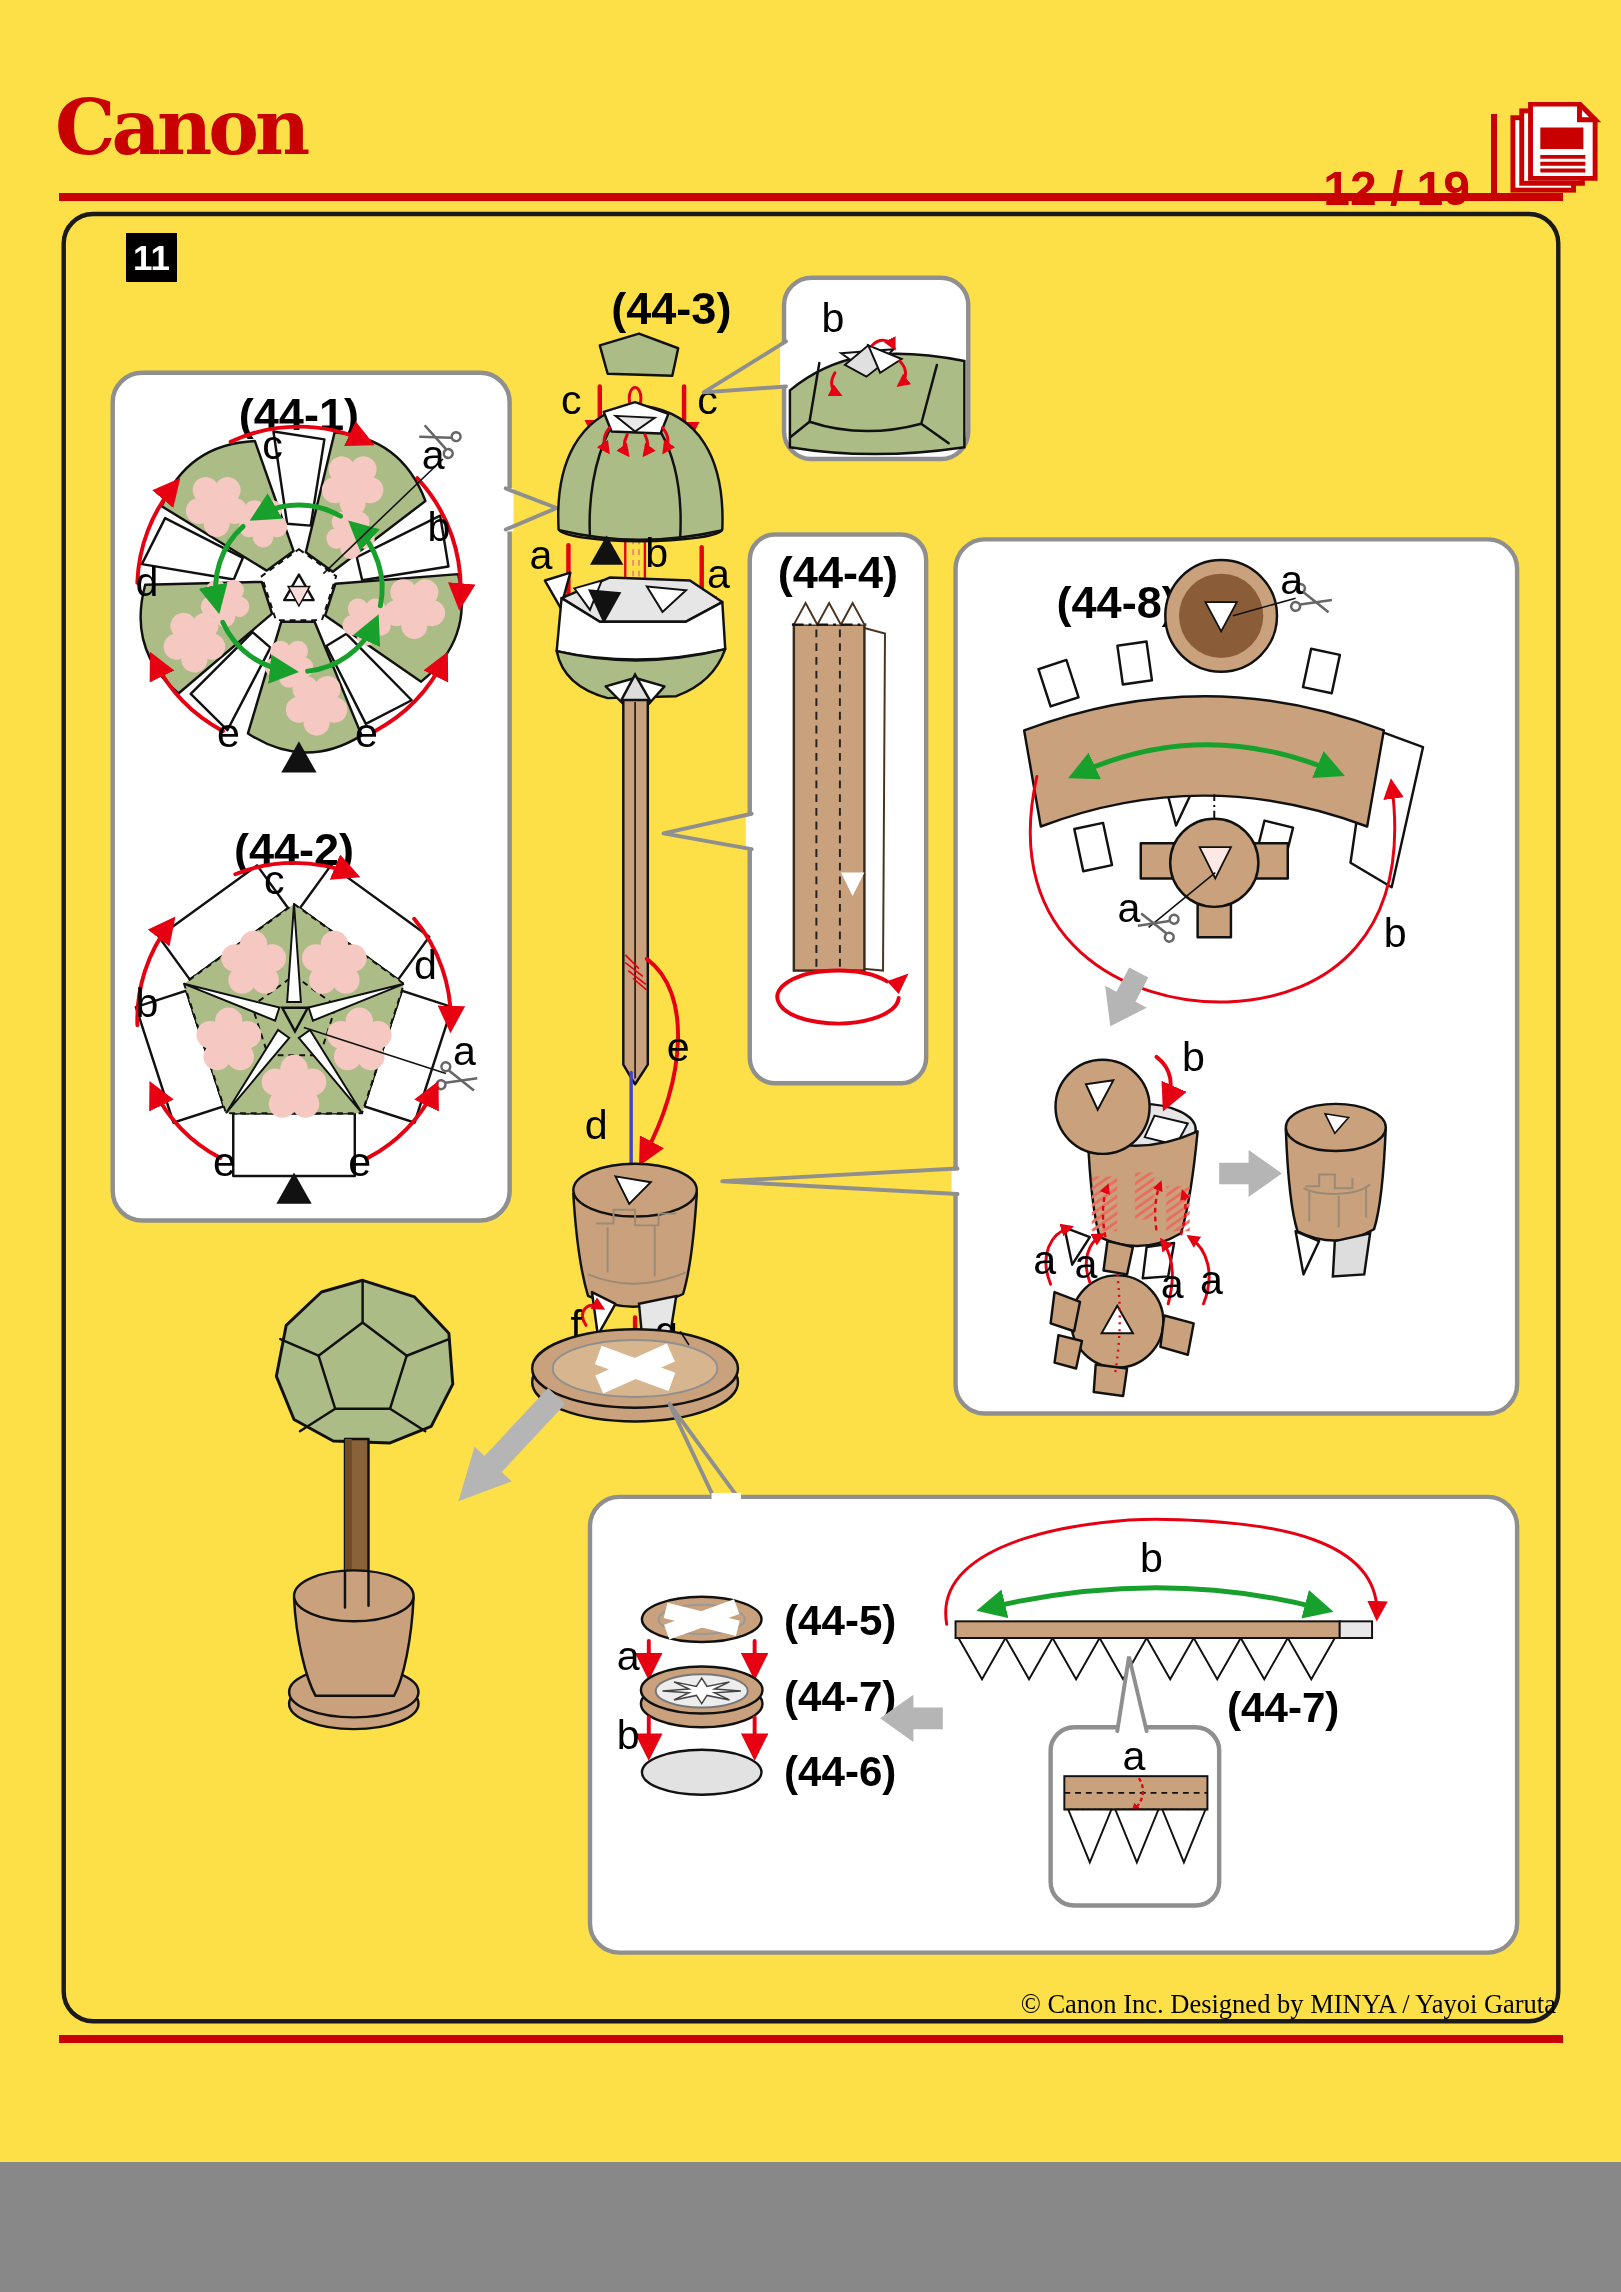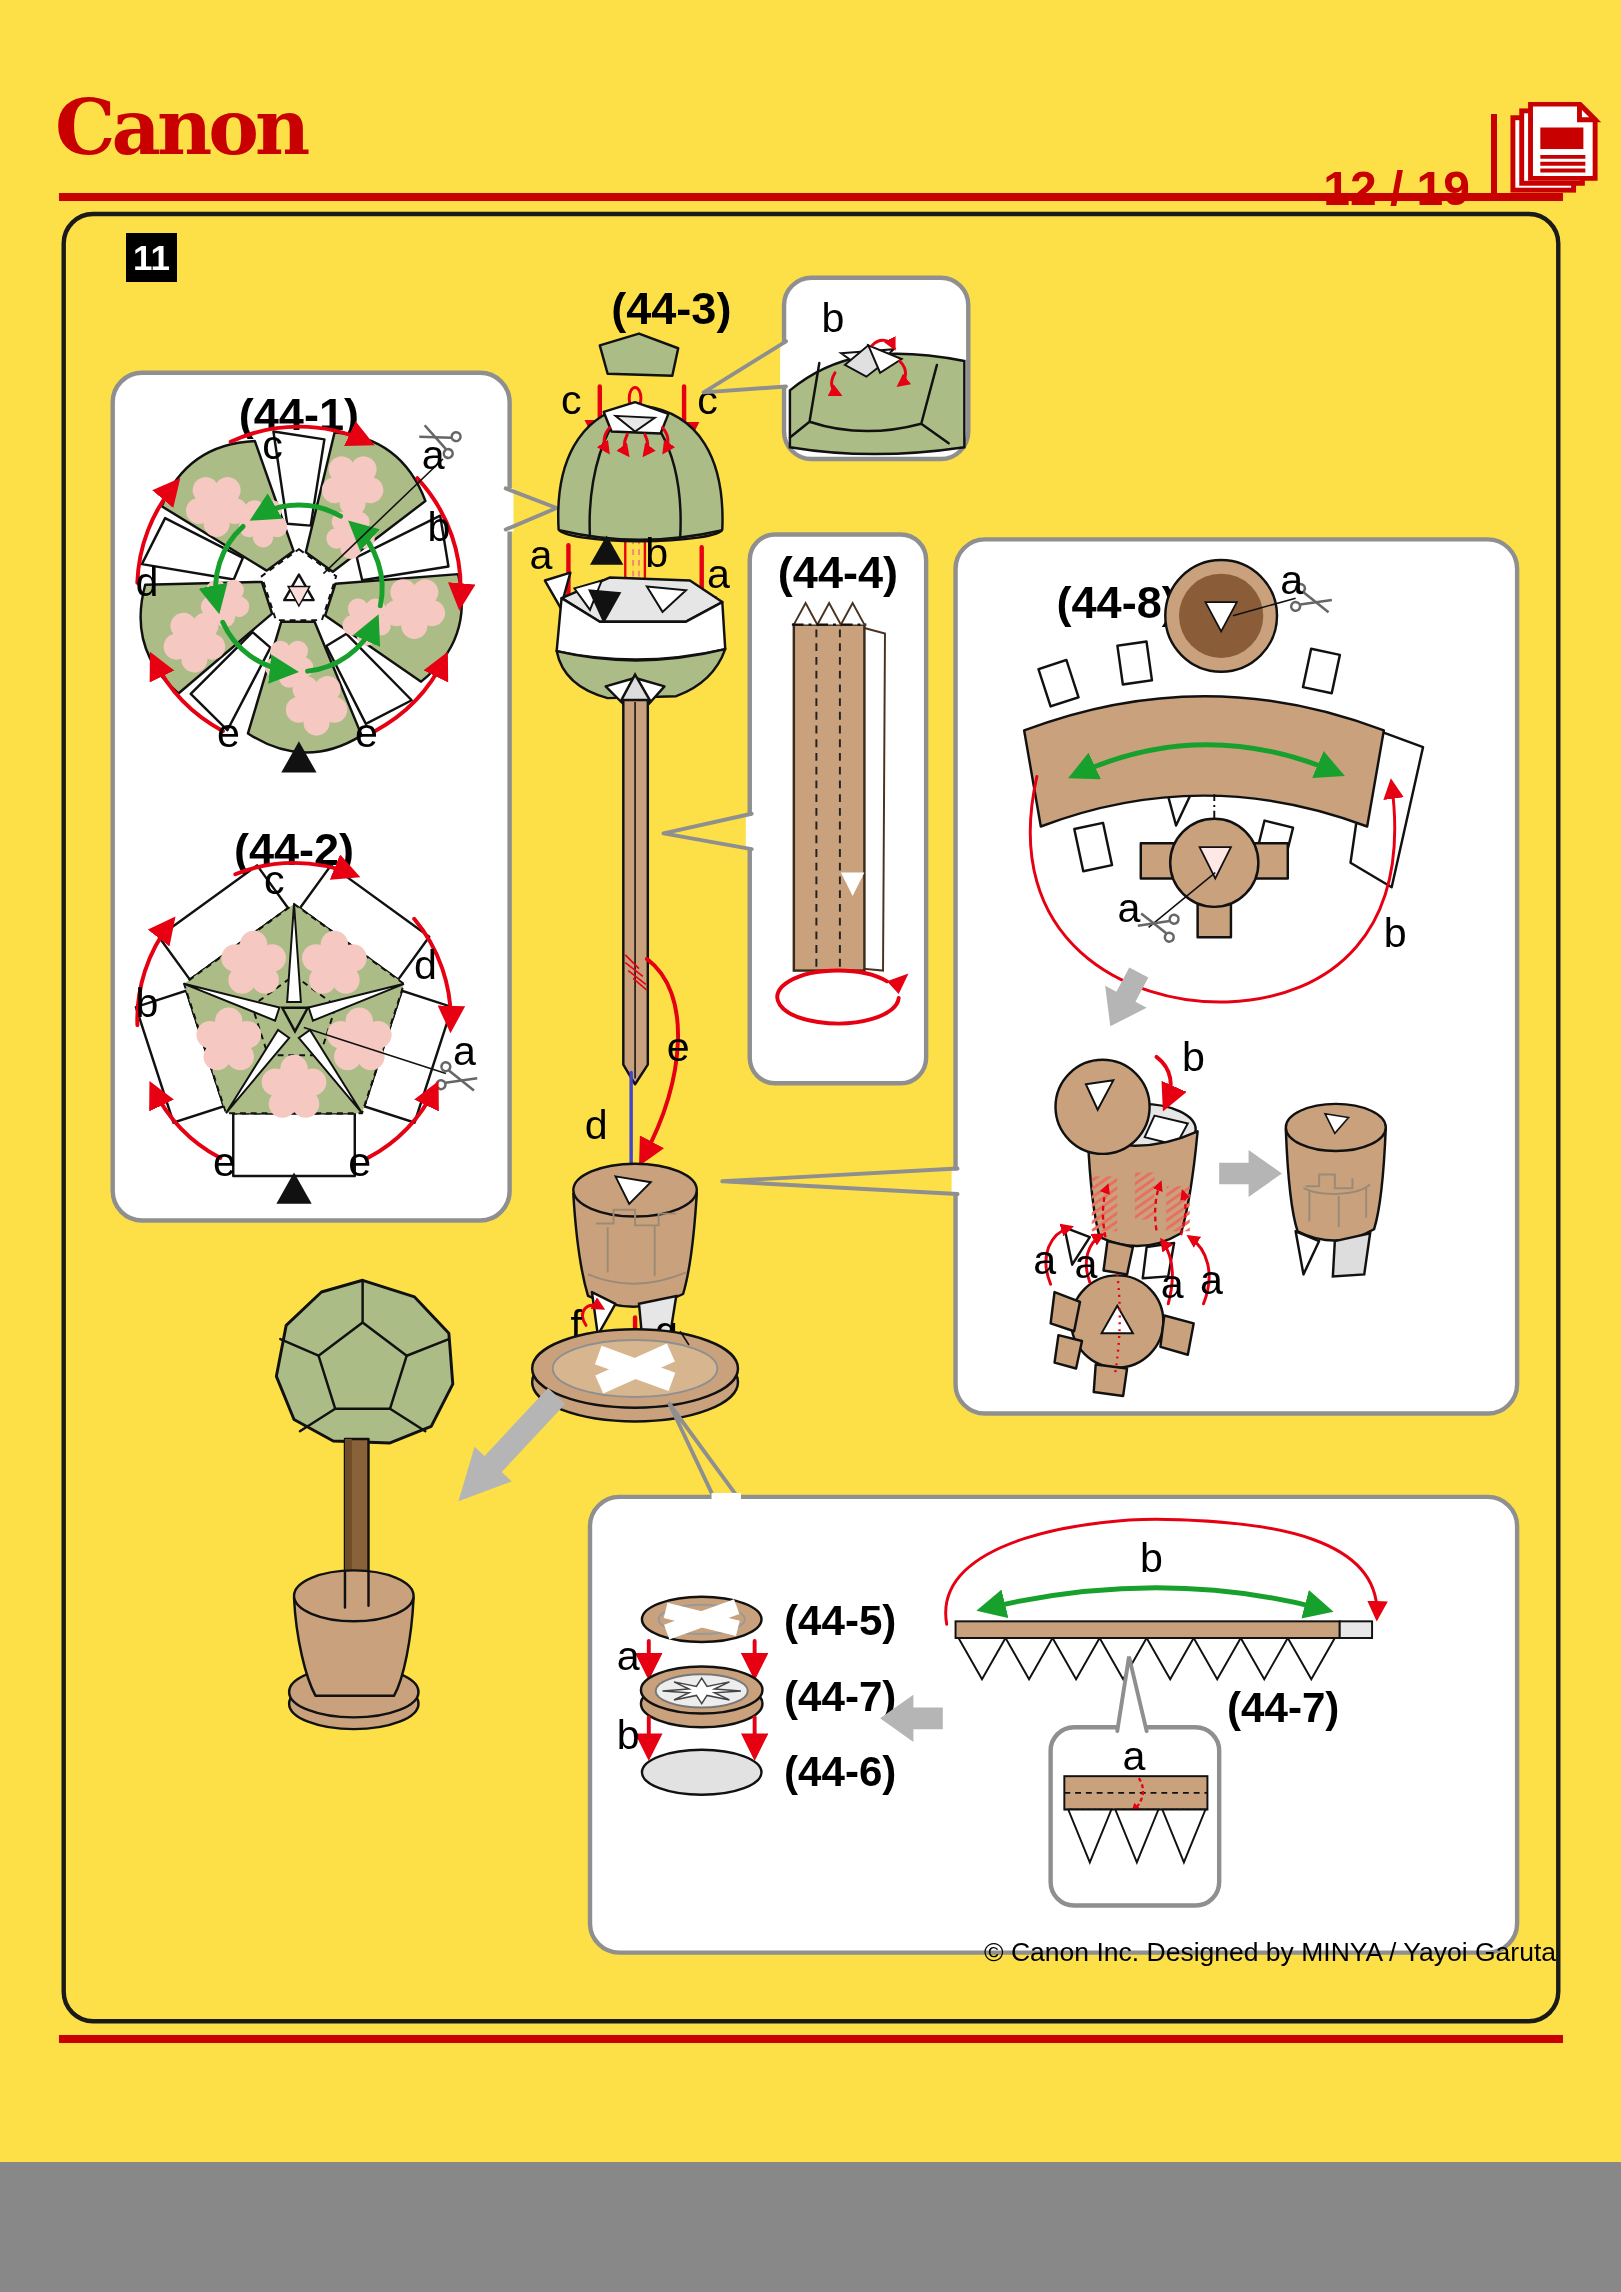--- a/index.html
+++ b/index.html
@@ -6,21 +6,21 @@
   .page{position:relative;width:1621px;height:2162px;background:#fde047;
         font-family:"Liberation Sans",sans-serif;overflow:hidden;margin:0 auto;}
   .logo{position:absolute;left:55px;top:90px;font-family:"DejaVu Serif",serif;
         font-weight:bold;font-size:76px;line-height:1;color:var(--logo);letter-spacing:-3.9px;}
   .pagenum{position:absolute;left:1323px;top:129px;width:147px;text-align:right;
         font-size:48px;font-weight:bold;color:var(--logo);margin-top:32px;}
   .vbar{position:absolute;left:1491px;top:114px;width:5.9px;height:84px;background:var(--logo);}
   .pagesicon{position:absolute;left:1509px;top:102px;}
   .rule-top{position:absolute;left:59px;top:193px;width:1504px;height:7.8px;background:var(--logo);}
   .rule-bottom{position:absolute;left:59px;top:2035px;width:1504px;height:7.8px;background:var(--logo);}
-  .credit{position:absolute;right:65px;top:1937px;font-size:26.5px;color:#000;}
+  .credit{position:absolute;right:65px;top:1989px;font-size:26.5px;color:#000;font-family:Liberation Serif, serif;}
   .badge{position:absolute;left:86px;top:233px;width:51px;height:49px;background:#000;color:#fff;
         font-weight:bold;font-size:35px;display:flex;align-items:center;justify-content:center;margin-left:40px;}
   .art{position:absolute;left:0;top:0;}
   
   .shp{stroke:#111;stroke-width:2.5;stroke-linejoin:round}
   .ln{fill:none;stroke:#111;stroke-width:2.5;stroke-linejoin:round;stroke-linecap:round}
   .thin{fill:none;stroke:#111;stroke-width:1.6}
   .green{fill:var(--foliage)} .white{fill:#fff} .tan{fill:var(--kraft)}
   .gray{fill:#e6e6e6} .pinkf{fill:var(--pink)} .dk{fill:var(--kraftdark)} .blk{fill:#111}
   .trunkf{fill:var(--trunk)}

